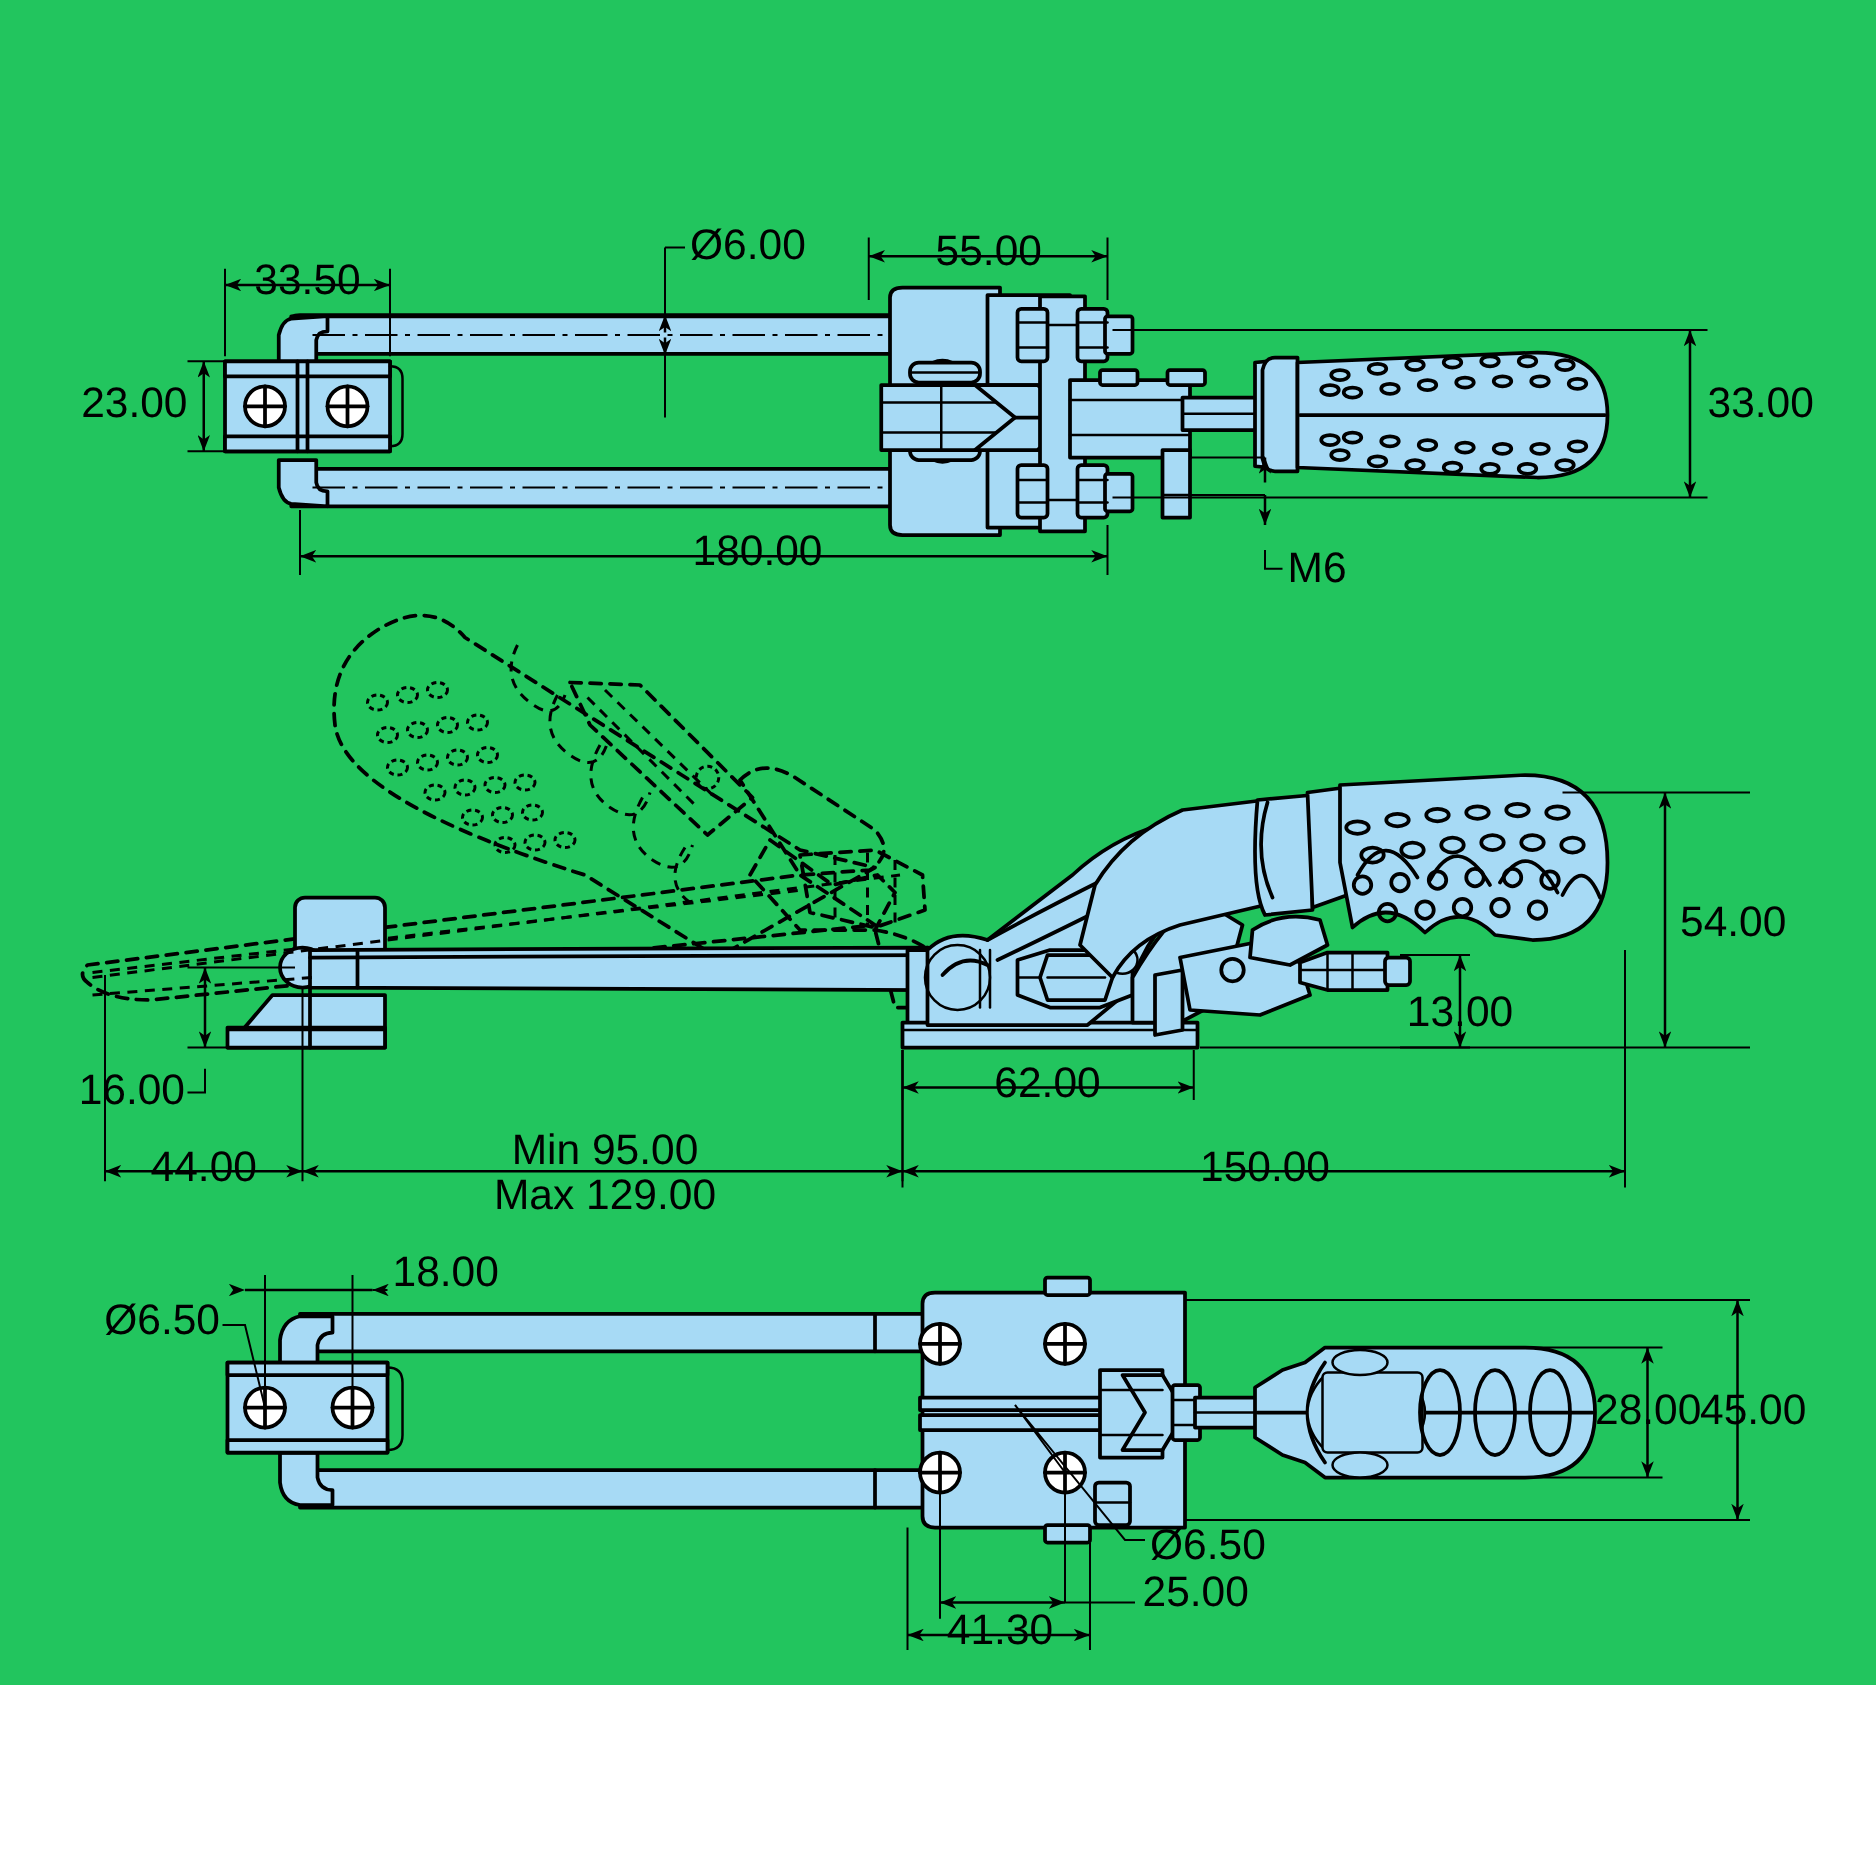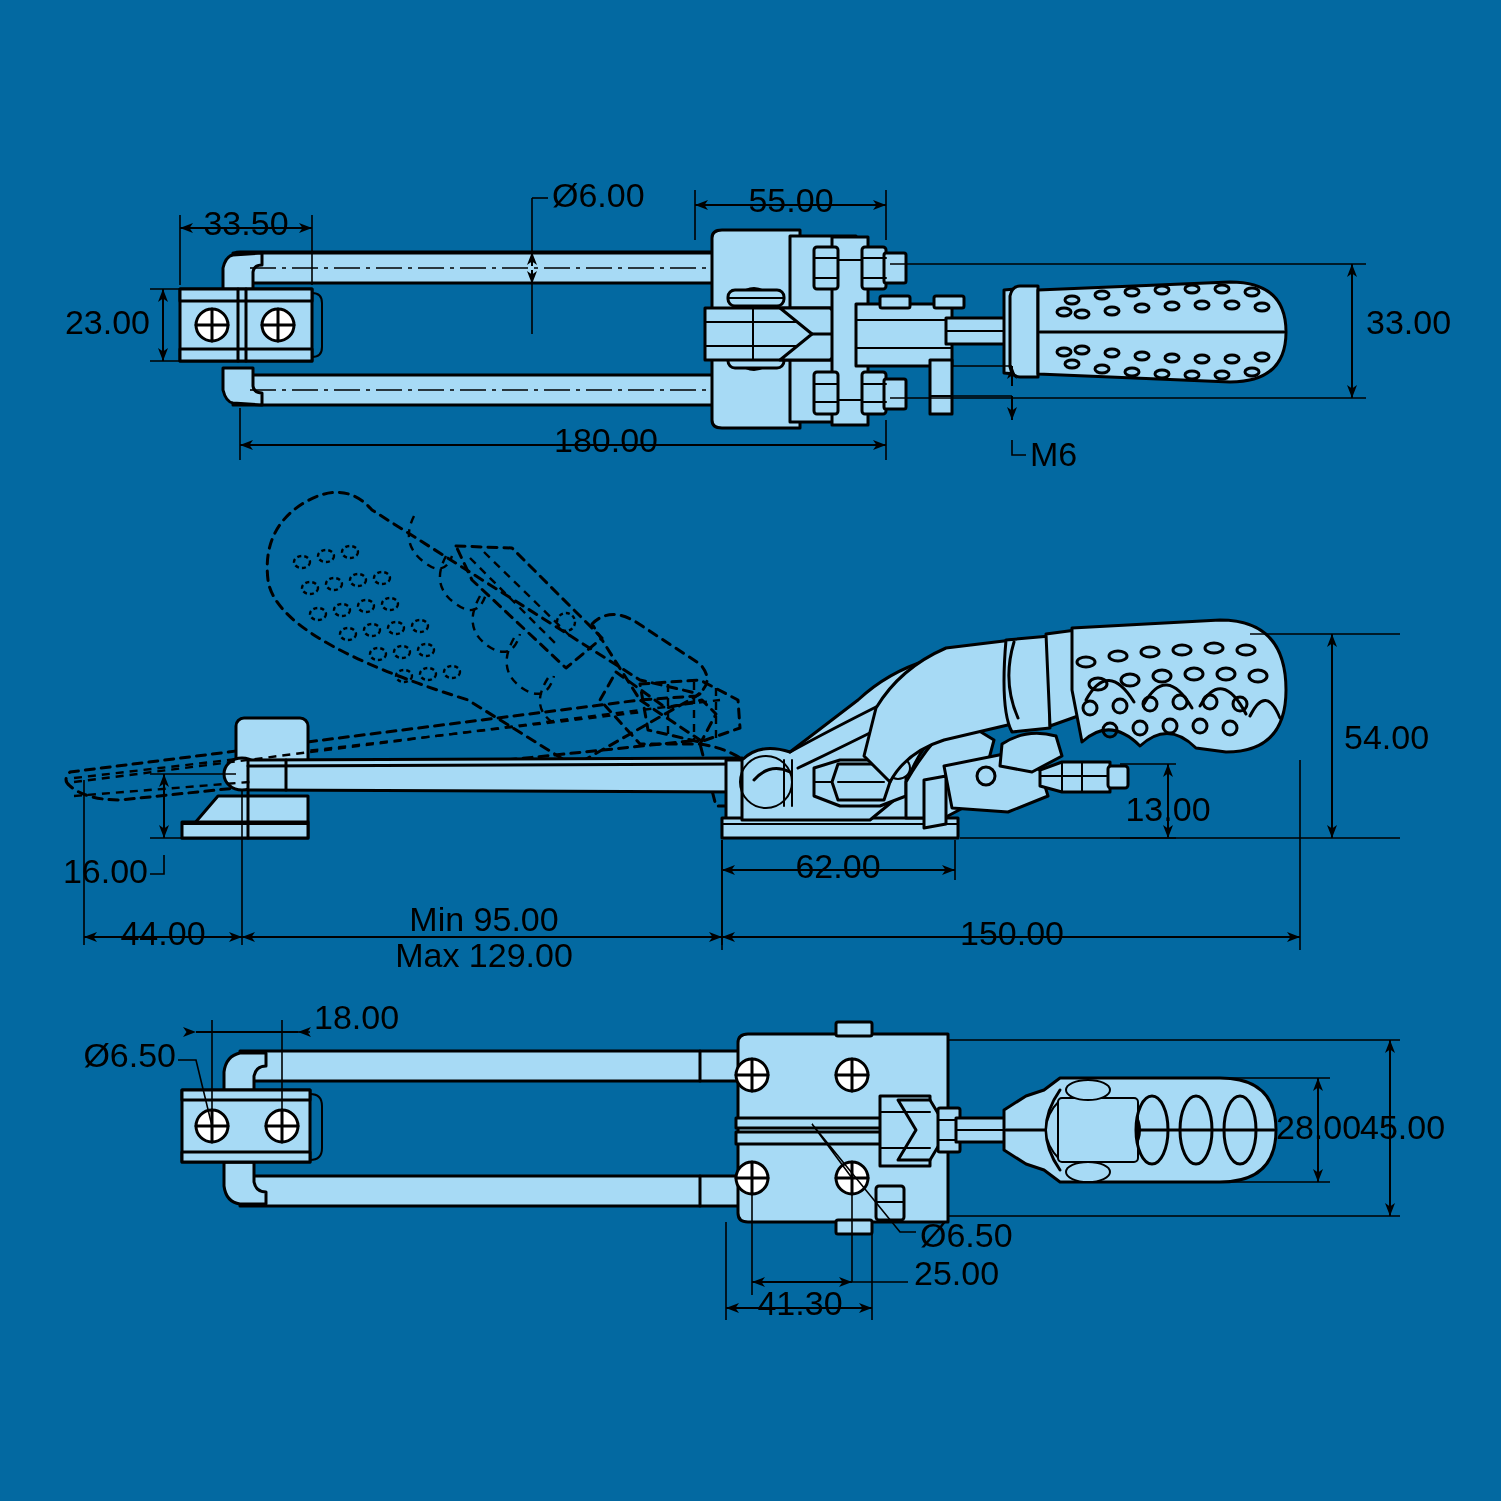--- a/index.html
+++ b/index.html
@@ -6,22 +6,22 @@
     margin: 0;
     padding: 0;
     background: #ffffff;
   }
   body {
     font-family: "Liberation Sans", sans-serif;
   }
   #sheet {
     position: relative;
     width: 1501px;
-    height: 1501px;
-    background: #0369a1;
+    height: 1348px;
+    background: #22c55e;
     overflow: hidden;
   }
   #sheet svg {
     position: absolute;
     top: 0;
     left: 0;
   }
   .dimtext {
     font-family: "Liberation Sans", sans-serif;
     font-size: 34px;

